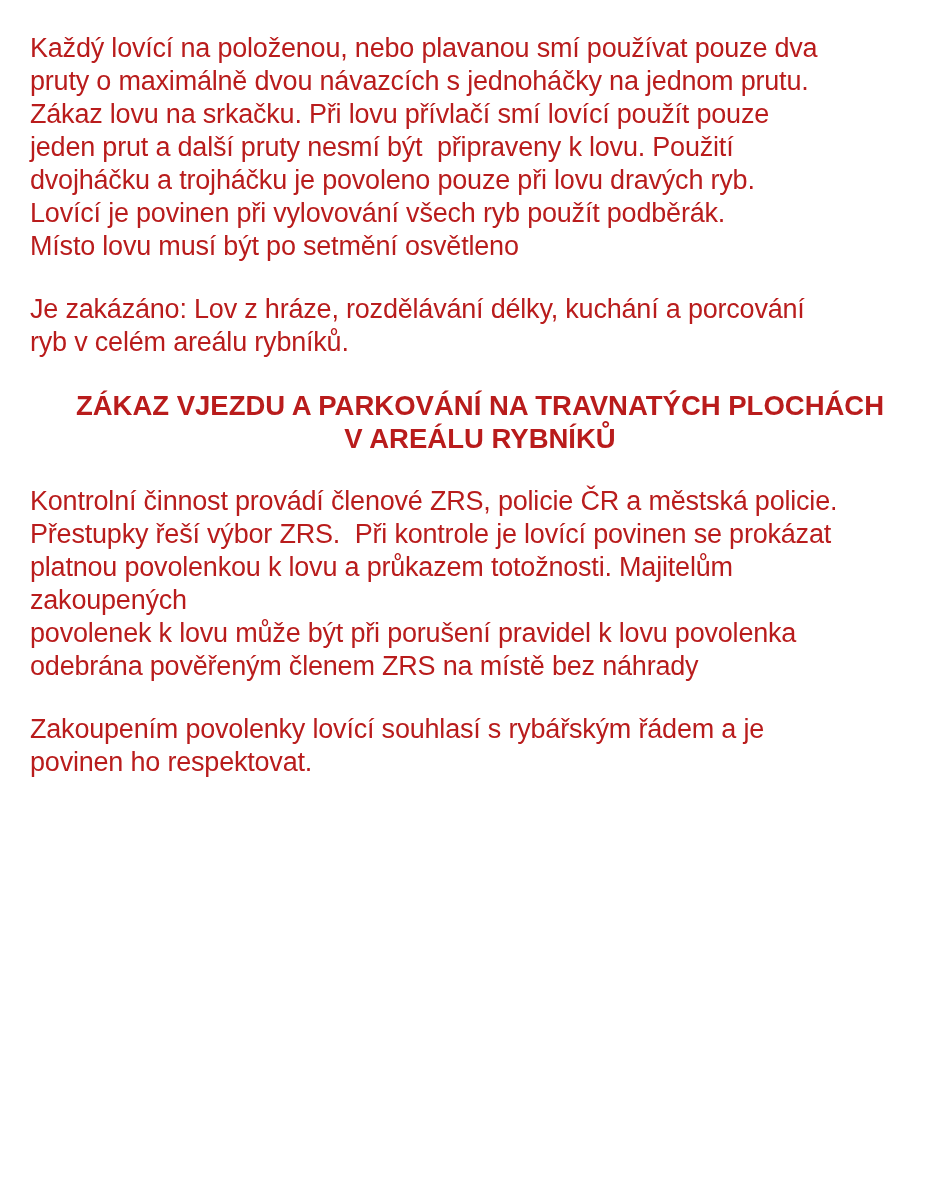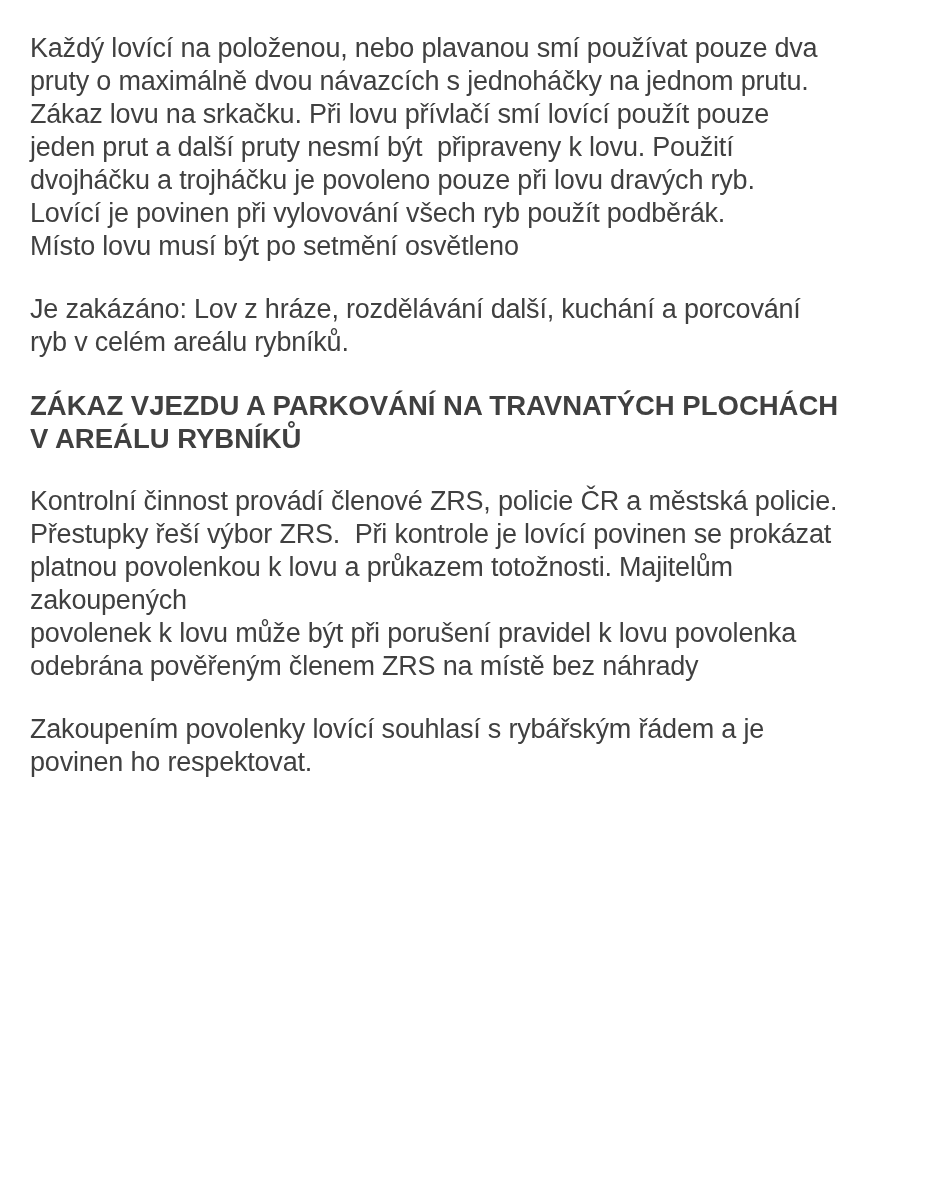--- a/index.html
+++ b/index.html
@@ -12,48 +12,49 @@
   }
   .page {
     box-sizing: border-box;
     width: 938px;
     height: 1181px;
     padding: 32px 8px 0 30px;
     background: #ffffff;
     font-family: "Liberation Sans", sans-serif;
     font-size: 27px;
     line-height: 33px;
-    color: #404040;
+    color: #b91c1c;
     letter-spacing: -0.2px;
   }
   .para {
     margin: 0 0 30px 0;
     white-space: pre;
     font-weight: 400;
   }
   .heading {
     margin: 0 0 30px 0;
     white-space: pre;
     font-weight: 700;
     font-size: 27.5px;
     letter-spacing: 0;
+    text-align: center;
   }
 </style>
 </head>
 <body>
 
 <div class="page">
   <p class="para">Každý lovící na položenou, nebo plavanou smí používat pouze dva
 pruty o maximálně dvou návazcích s jednoháčky na jednom prutu.
 Zákaz lovu na srkačku. Při lovu přívlačí smí lovící použít pouze
 jeden prut a další pruty nesmí být  připraveny k lovu. Použití
 dvojháčku a trojháčku je povoleno pouze při lovu dravých ryb.
 Lovící je povinen při vylovování všech ryb použít podběrák.
 Místo lovu musí být po setmění osvětleno</p>
-  <p class="para">Je zakázáno: Lov z hráze, rozdělávání další, kuchání a porcování
+  <p class="para">Je zakázáno: Lov z hráze, rozdělávání délky, kuchání a porcování
 ryb v celém areálu rybníků.</p>
   <h2 class="heading">ZÁKAZ VJEZDU A PARKOVÁNÍ NA TRAVNATÝCH PLOCHÁCH
 V AREÁLU RYBNÍKŮ</h2>
   <p class="para">Kontrolní činnost provádí členové ZRS, policie ČR a městská policie.
 Přestupky řeší výbor ZRS.  Při kontrole je lovící povinen se prokázat
 platnou povolenkou k lovu a průkazem totožnosti. Majitelům
 zakoupených
 povolenek k lovu může být při porušení pravidel k lovu povolenka
 odebrána pověřeným členem ZRS na místě bez náhrady</p>
   <p class="para">Zakoupením povolenky lovící souhlasí s rybářským řádem a je

